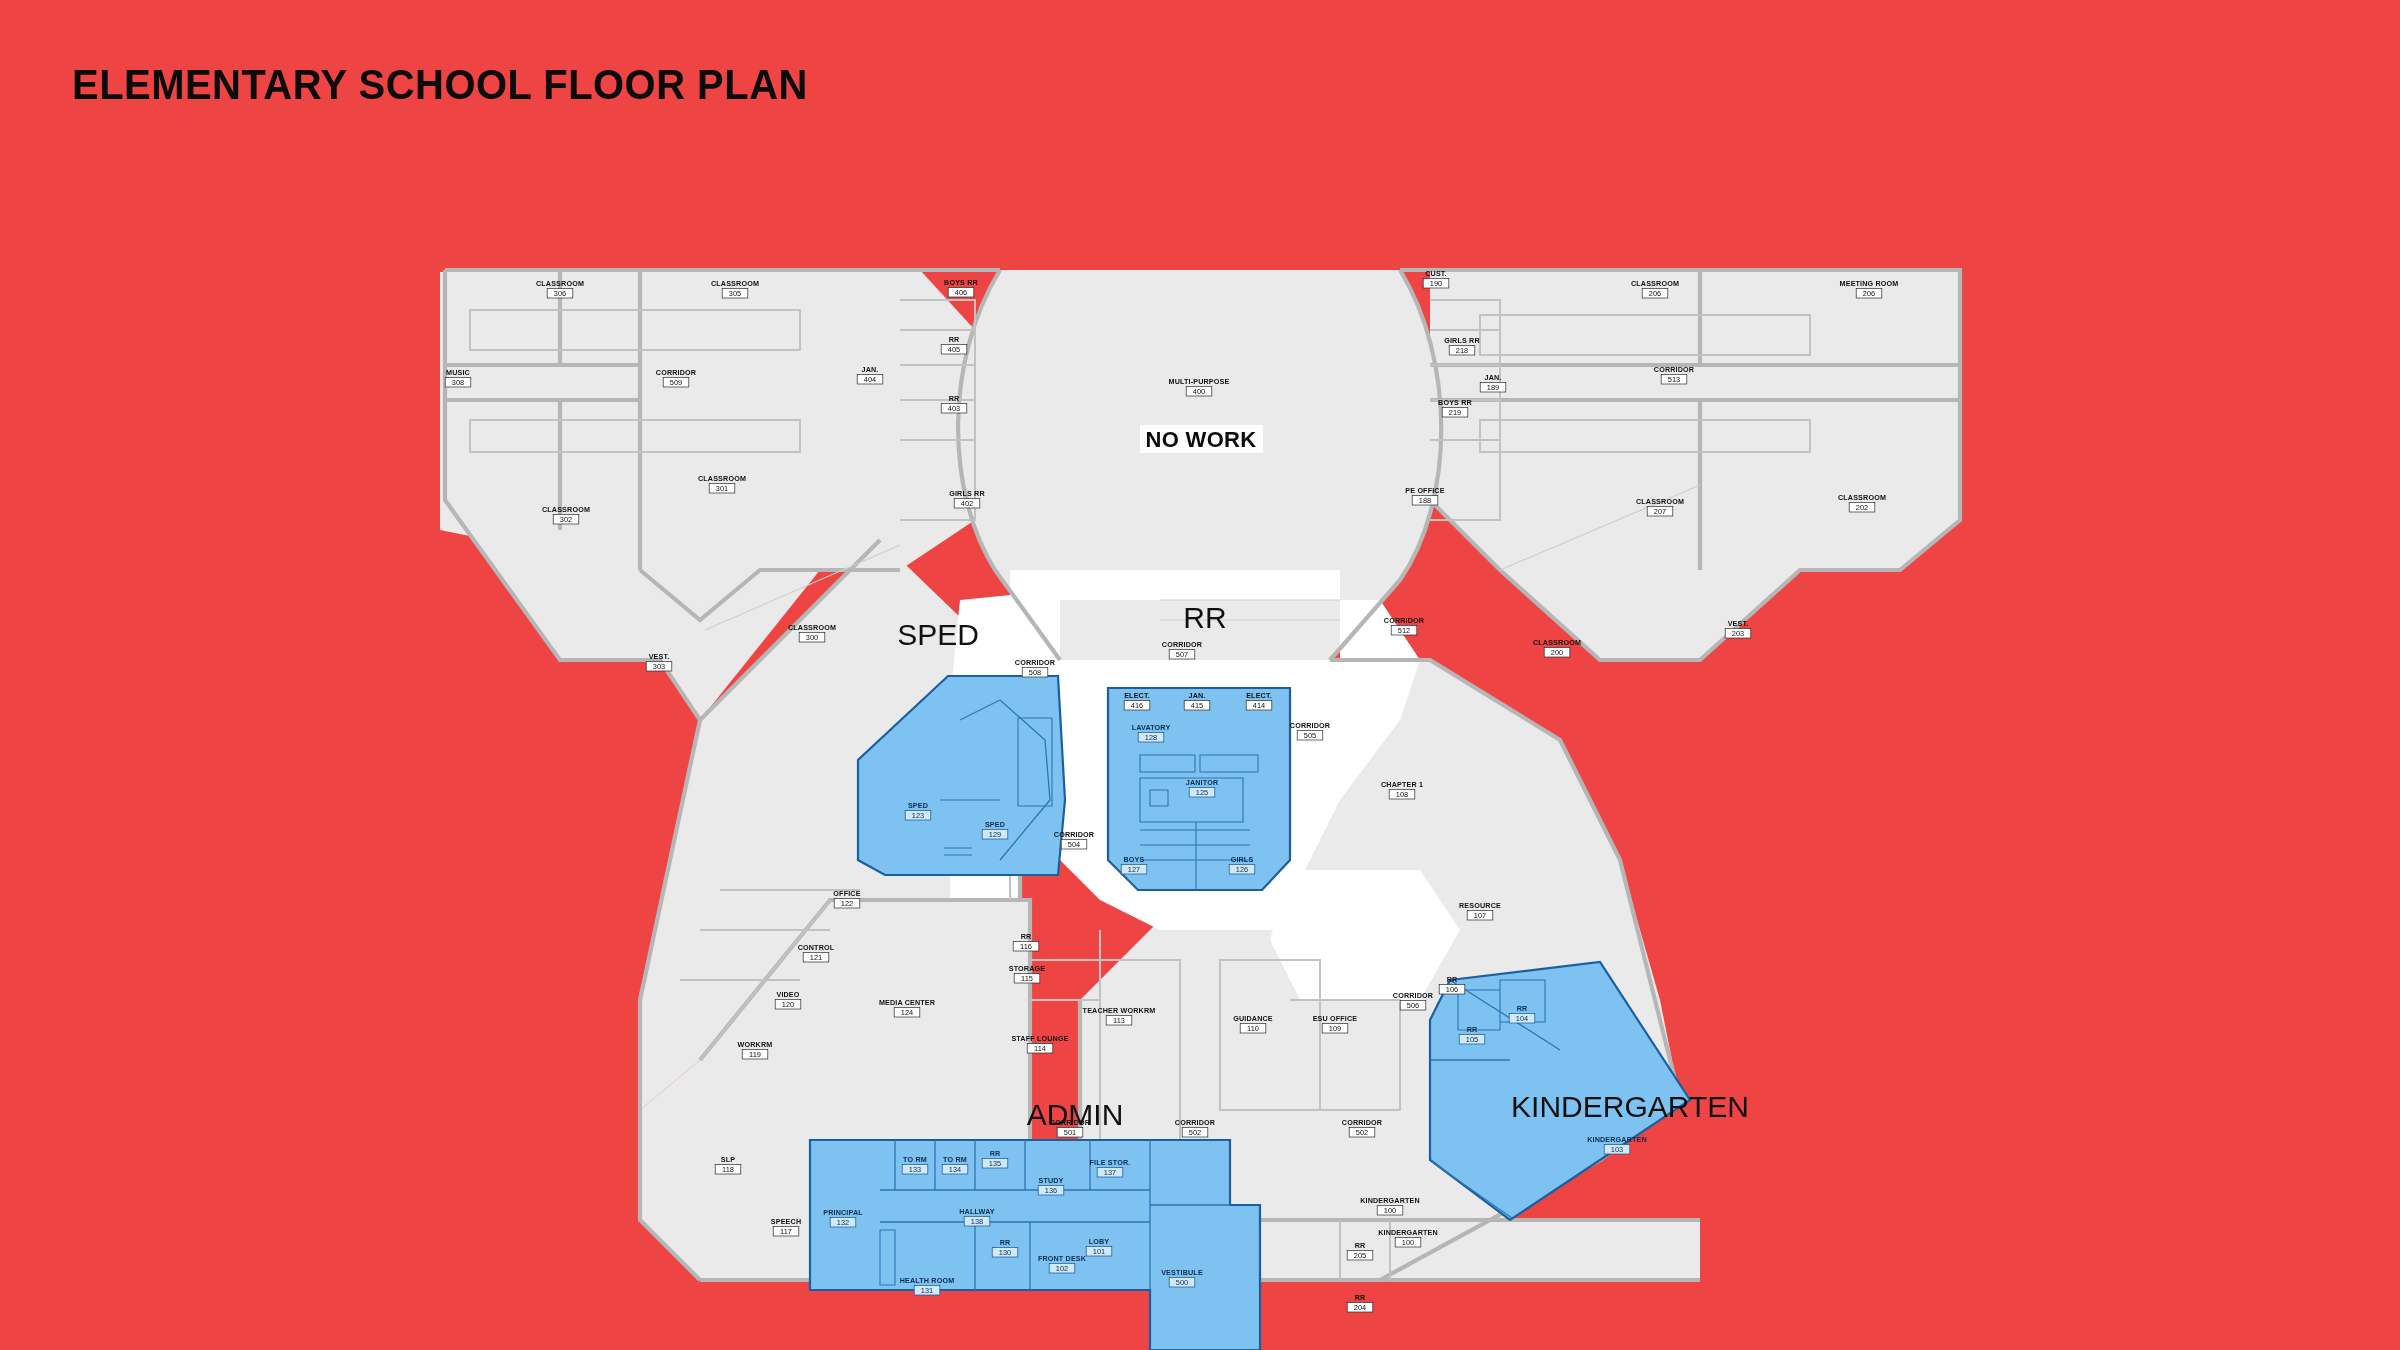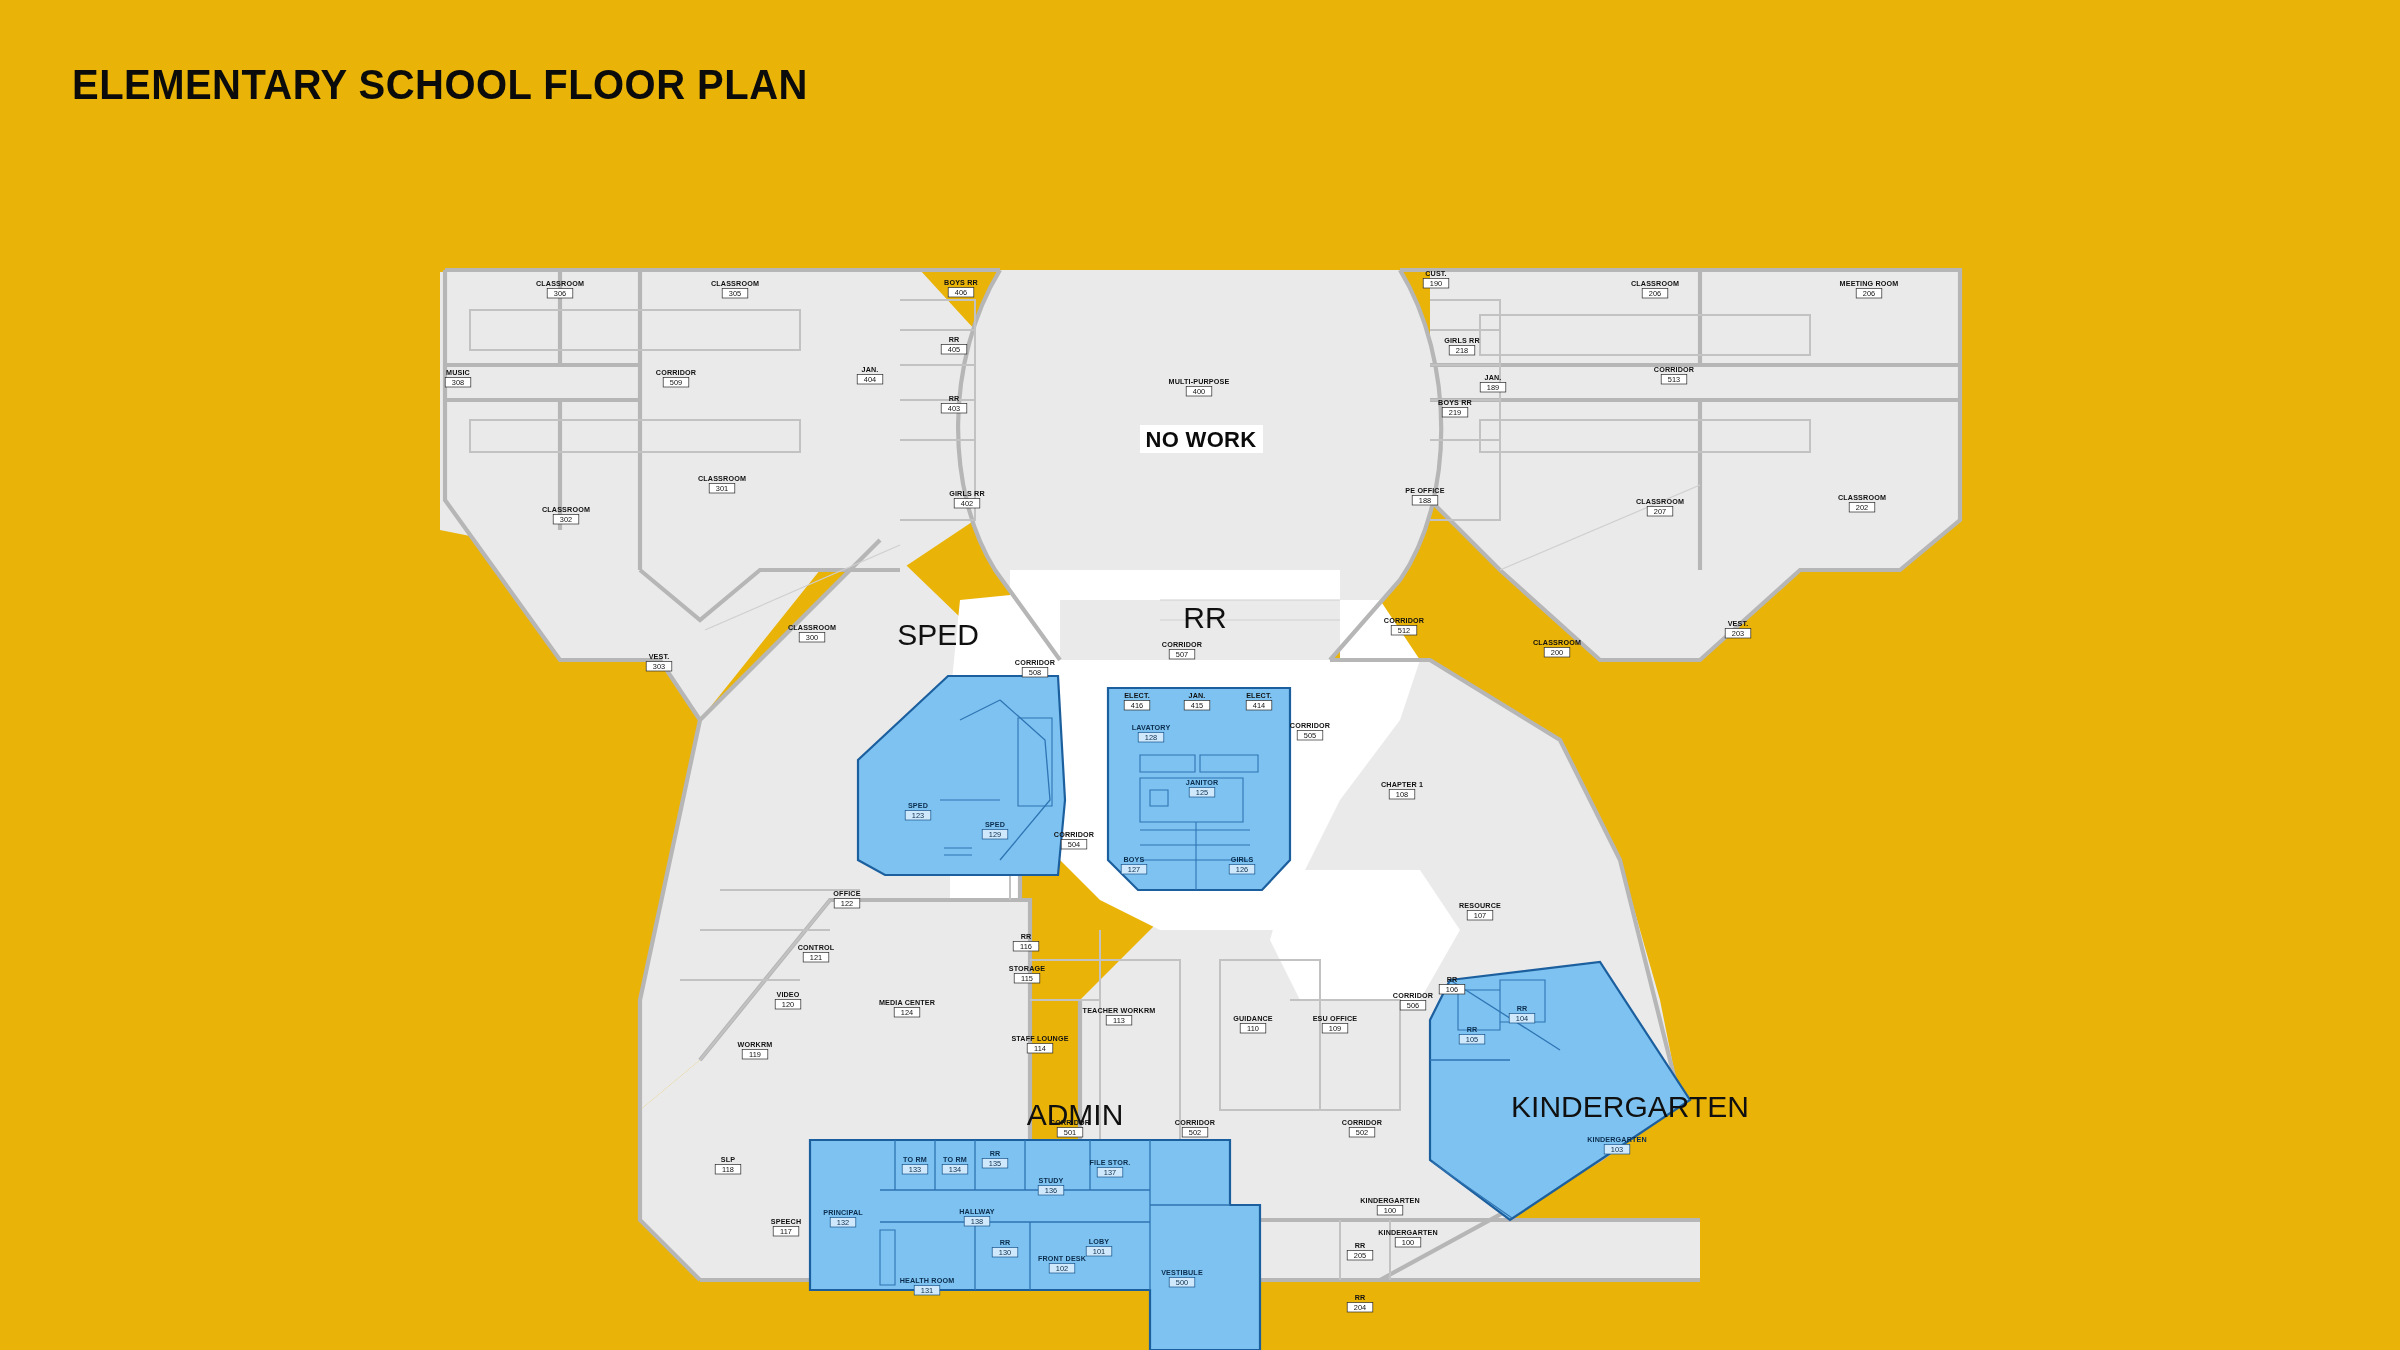--- a/index.html
+++ b/index.html
@@ -6,21 +6,21 @@
   html, body {
     margin: 0; padding: 0;
     width: 2400px; height: 1350px;
     background: #ffffff;
     font-family: "Liberation Sans", sans-serif;
     overflow: hidden;
   }
   #page {
     position: relative;
     width: 2400px; height: 1350px;
-    background: #eab308;
+    background: #ef4444;
   }
   #title {
     position: absolute;
     left: 72px; top: 60px;
     font-size: 43px;
     font-weight: 800;
     letter-spacing: 0.5px;
     color: #0b0b0b;
     font-family: "Liberation Sans", sans-serif;
     transform: scaleX(0.93);

